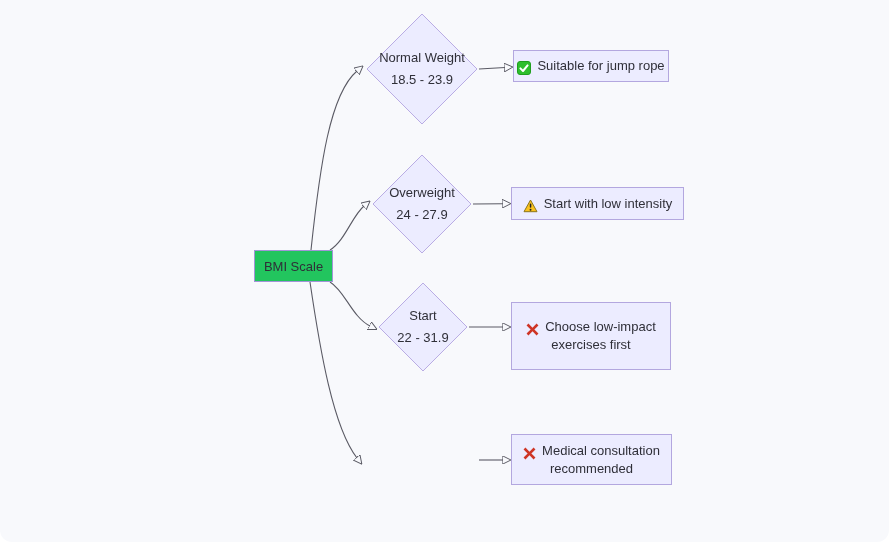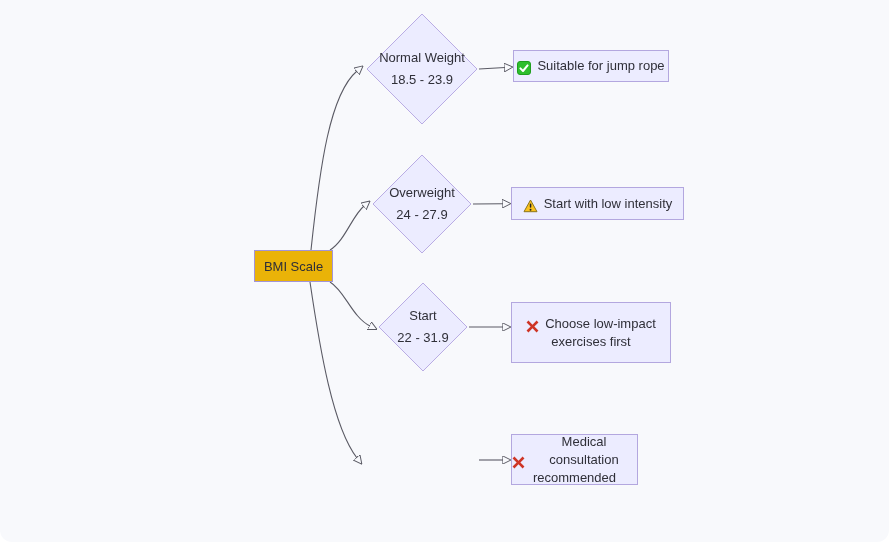--- a/index.html
+++ b/index.html
@@ -9,21 +9,21 @@
     font-family:"Liberation Sans","DejaVu Sans",sans-serif;
   }
   .canvas{
     position:absolute;left:0;top:0;right:0;bottom:2px;
     background:#f8f9fc;border-radius:0 0 12px 12px;
   }
   .edges{position:absolute;left:0;top:0;}
   .edges path{fill:none;stroke:#5a5a64;stroke-width:1.1px;}
   .node{
     position:absolute;box-sizing:border-box;
-    background:#eab308;border:1px solid #a294d8;
+    background:#22c55e;border:1px solid #a294d8;
     display:flex;align-items:center;justify-content:center;
     font-size:13px;color:#2f2f38;
   }
   .diamond{position:absolute;}
   .diamond svg{position:absolute;left:0;top:0;width:100%;height:100%;}
   .diamond polygon{fill:#ECECFF;stroke:#b9ace4;stroke-width:1;}
   .dlabel{
     position:absolute;left:0;top:0;right:0;bottom:0;
     display:flex;flex-direction:column;align-items:center;justify-content:center;
     font-size:13px;line-height:22px;color:#2f2f38;text-align:center;
@@ -112,33 +112,33 @@
         <svg width="15" height="14" viewBox="0 0 15 14">
           <path d="M7.5 1 L14 12.7 L1 12.7 Z" fill="#FBC21D" stroke="#8a751c" stroke-width="1" stroke-linejoin="round"></path>
           <rect x="6.8" y="4.4" width="1.5" height="4.4" rx="0.7" fill="#242424"></rect>
           <circle cx="7.55" cy="10.8" r="0.95" fill="#242424"></circle>
         </svg>
       </span>
       <span>Start with low intensity</span>
     </div>
   </div>
 
-  <div class="rbox" style="left:511px;top:302px;width:160px;height:61px;">
+  <div class="rbox" style="left:511px;top:302px;width:160px;height:68px;">
     <div class="rline">
       <span class="icon">
         <svg width="13" height="13" viewBox="0 0 14 14">
           <path d="M2.6 0.6 L7 5 L11.4 0.6 L13.4 2.6 L9 7 L13.4 11.4 L11.4 13.4 L7 9 L2.6 13.4 L0.6 11.4 L5 7 L0.6 2.6 Z" fill="#CE3526"></path>
         </svg>
       </span>
       <span>Choose low-impact</span>
     </div>
     <div>exercises first</div>
   </div>
 
-  <div class="rbox" style="left:511px;top:434px;width:127px;height:51px;">
+  <div class="rbox" style="left:511px;top:434px;width:161px;height:51px;">
     <div class="rline">
       <span class="icon">
         <svg width="13" height="13" viewBox="0 0 14 14">
           <path d="M2.6 0.6 L7 5 L11.4 0.6 L13.4 2.6 L9 7 L13.4 11.4 L11.4 13.4 L7 9 L2.6 13.4 L0.6 11.4 L5 7 L0.6 2.6 Z" fill="#CE3526"></path>
         </svg>
       </span>
       <span>Medical consultation</span>
     </div>
     <div>recommended</div>
   </div>

